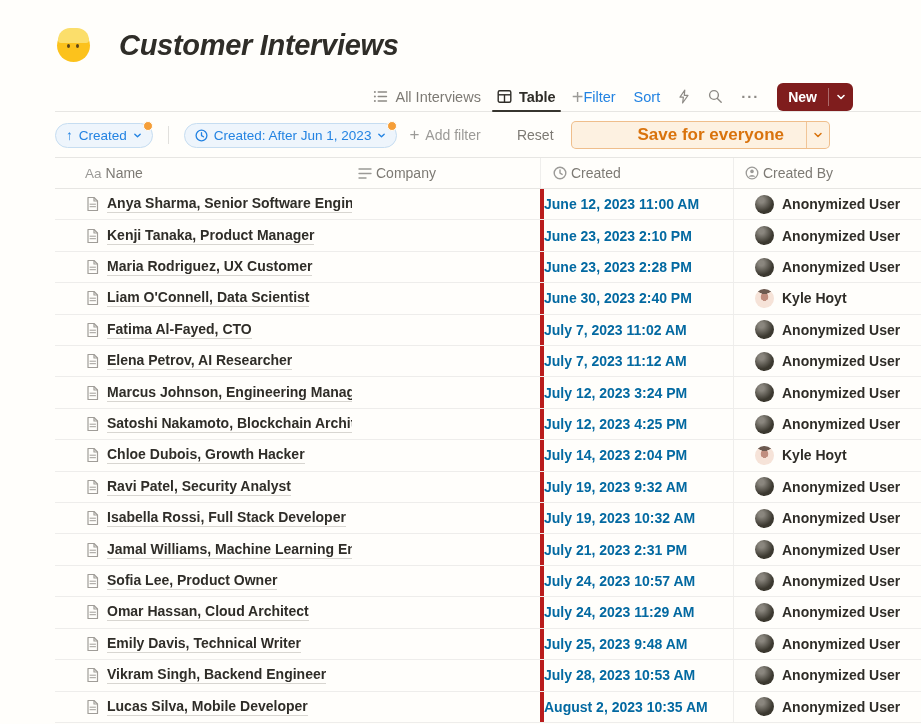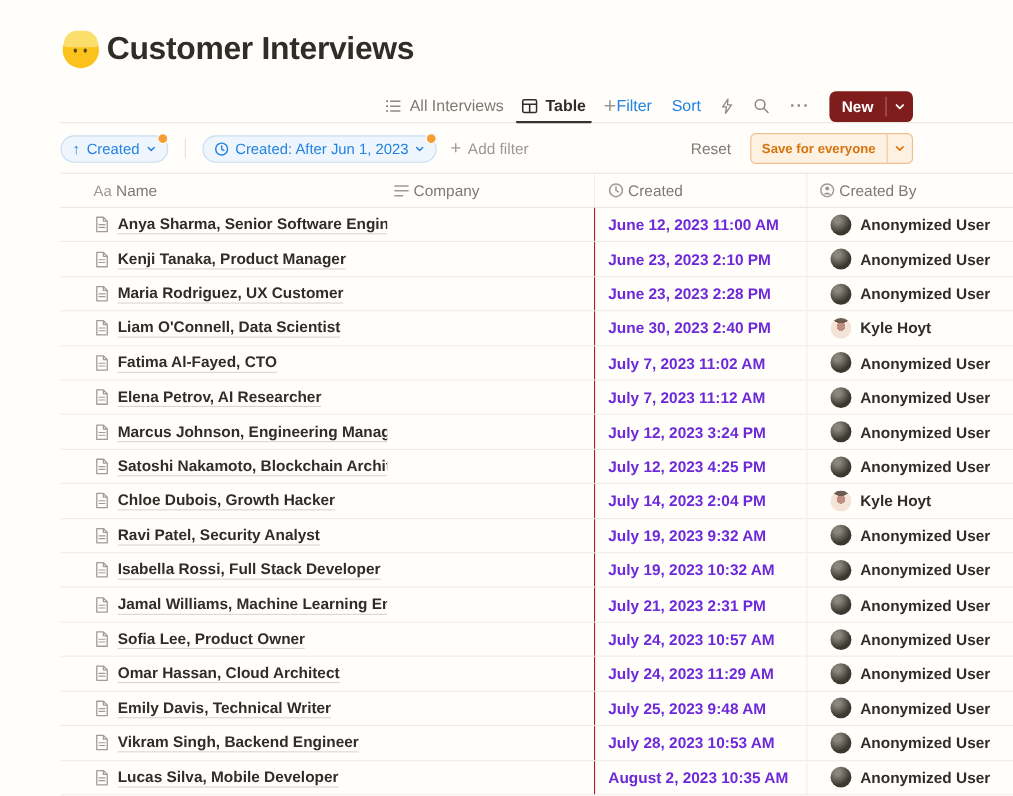--- a/index.html
+++ b/index.html
@@ -5,41 +5,41 @@
   html,body{margin:0;padding:0;}
   body{
     width:921px;height:724px;overflow:hidden;
     background:#fffefb;color:#37352f;
     font-family:"Liberation Sans", sans-serif;
     -webkit-font-smoothing:antialiased;
   }
   .app{position:relative;width:921px;height:724px;}
 
   
-  .page-header{position:absolute;left:57px;top:26px;display:flex;align-items:center;gap:7px;}
+  .page-header{position:absolute;left:57px;top:26px;display:flex;align-items:center;gap:29px;font-style:italic;}
   .emoji-face{position:relative;width:33px;height:33px;border-radius:50%;
     background:radial-gradient(circle at 50% 62%, #fcc21c 0 72%, #f5b50e 100%);flex:none;}
   .emoji-face::before{content:"";position:absolute;left:1px;top:-1px;width:31px;height:15px;
     border-radius:16px 16px 4px 4px;background:#fbde6b;}
   .emoji-face::after{content:"";position:absolute;left:10px;top:15px;width:3px;height:4px;border-radius:50%;
     background:#5b4419;box-shadow:9px 0 0 #5b4419;}
   h1.page-title{margin:0;font-size:29px;line-height:38px;font-weight:700;color:#2f2d28;letter-spacing:-0.3px;}
 
   
   .viewbar{position:absolute;left:55px;right:0;top:82px;height:29px;border-bottom:1px solid #e7e6e3;
     display:flex;align-items:center;justify-content:flex-end;}
   .tabs{display:flex;align-items:center;gap:16px;height:100%;}
   .tab{display:flex;align-items:center;gap:7px;font-size:14.5px;color:#7d7a74;height:100%;position:relative;cursor:pointer;}
   .tab .ticon{display:flex;color:#8d8a85;}
   .tab.active{color:#2f2d28;font-weight:600;}
   .tab.active .ticon{color:#2f2d28;}
   .tab.active::after{content:"";position:absolute;left:-5px;right:-5px;bottom:-1px;height:2px;background:#37352f;border-radius:1px;}
   .add-view{color:#9b9a97;font-size:20px;line-height:20px;margin-left:0px;cursor:pointer;}
 
-  .view-actions{display:flex;align-items:center;gap:18px;margin-right:91px;}
+  .view-actions{display:flex;align-items:center;gap:18px;margin-right:68px;}
   .action-link{color:#2383e2;font-size:14.5px;cursor:pointer;}
   .icon-btn{display:flex;align-items:center;color:#8d8a85;cursor:pointer;}
   .more-btn{color:#8d8a85;font-size:15px;letter-spacing:1px;font-weight:700;cursor:pointer;}
   .new-btn{display:flex;align-items:stretch;height:28px;background:#7f1d1d;border-radius:6px;color:#fff;overflow:hidden;cursor:pointer;}
   .new-main{display:flex;align-items:center;padding:0 11px;font-size:14px;font-weight:600;}
   .new-split{width:1px;background:rgba(255,255,255,.35);margin:5px 0;}
   .new-caret{display:flex;align-items:center;padding:0 7px;}
 
   
   .controls{position:absolute;left:55px;right:91px;top:121px;height:28px;display:flex;align-items:center;justify-content:space-between;}
@@ -47,21 +47,21 @@
   .pill{position:relative;display:flex;align-items:center;gap:6px;height:25px;padding:0 10px;box-sizing:border-box;
     border:1px solid #c6ddf1;background:#eef5fc;color:#2383e2;border-radius:14px;font-size:13.5px;font-weight:500;cursor:pointer;}
   .pill .dot{position:absolute;top:-3px;right:-1px;width:8px;height:8px;border-radius:50%;background:#f59e38;border:1px solid #fffefb;}
   .vsep{width:1px;height:18px;background:#e1e0dd;margin:0 3px;}
   .add-filter{display:flex;align-items:center;gap:6px;color:#9b9a97;font-size:14px;cursor:pointer;}
   .add-filter .plus{font-size:17px;line-height:14px;}
   .controls-right{display:flex;align-items:center;gap:17px;}
   .reset{color:#7d7a74;font-size:14px;cursor:pointer;}
   .save-btn{display:flex;align-items:stretch;height:26px;border:1px solid rgba(217,115,13,.4);background:#fdf1e1;
     border-radius:5px;color:#d9730d;overflow:hidden;cursor:pointer;}
-  .save-main{display:flex;align-items:center;padding:0 10px;font-size:12px;font-weight:600;}
+  .save-main{display:flex;align-items:center;padding:0 22px;font-size:17px;font-weight:600;margin-left:44px;}
   .save-split{width:1px;background:rgba(217,115,13,.35);}
   .save-caret{display:flex;align-items:center;padding:0 6px;}
 
   
   .table{position:absolute;left:55px;top:157px;width:866px;}
   .thead{display:flex;height:32px;box-sizing:border-box;border-top:1px solid #e7e6e3;border-bottom:1px solid #e7e6e3;
     color:#7d7a74;font-size:14px;}
   .th{display:flex;align-items:center;gap:4px;box-sizing:border-box;height:100%;cursor:pointer;}
   .th .hicon{display:flex;color:#9b9a97;}
   .aa{font-size:13.5px;color:#9b9a97;}
@@ -70,21 +70,21 @@
   .col-created{width:193px;padding-left:12px;border-left:1px solid #efeeec;}
   .col-createdby{flex:1;padding-left:11px;border-left:1px solid #efeeec;}
 
   .tr{display:flex;height:31.41px;box-sizing:border-box;border-bottom:1px solid #eeedeb;font-size:14px;}
   .td{display:flex;align-items:center;box-sizing:border-box;}
   .td-name{width:297px;padding-left:30px;gap:7px;overflow:hidden;white-space:nowrap;cursor:pointer;}
   .doc-icon{display:flex;flex:none;color:#a09d98;}
   .name-text{font-weight:600;color:#2f2d28;font-size:14px;white-space:nowrap;
     border-bottom:1px solid #d8d6d1;padding-bottom:1px;}
   .td-company{width:188px;cursor:pointer;}
-  .td-created{width:193px;padding-left:12px;border-left:1px solid #b91c1c;font-weight:600;color:#6d28d9;white-space:nowrap;overflow:hidden;}
+  .td-created{width:193px;border-left:4px solid #b91c1c;font-weight:600;color:#0369a1;white-space:nowrap;overflow:hidden;}
   .td-createdby{flex:1;padding-left:21px;border-left:1px solid #efeeec;gap:8px;font-weight:600;color:#2f2d28;white-space:nowrap;overflow:hidden;}
   .avatar{width:19px;height:19px;border-radius:50%;flex:none;}
   .avatar--anonymized{background:radial-gradient(circle at 34% 28%, #8a867e 0 14%, #3b382f 62%);}
   .avatar--photo{background:
       radial-gradient(circle at 50% -22%, #6d5a50 0 36%, rgba(0,0,0,0) 37%),
       radial-gradient(circle at 50% 42%, #c08e7f 0 26%, #f6e3d8 28%);}
 </style>
 </head>
 <body>
 

